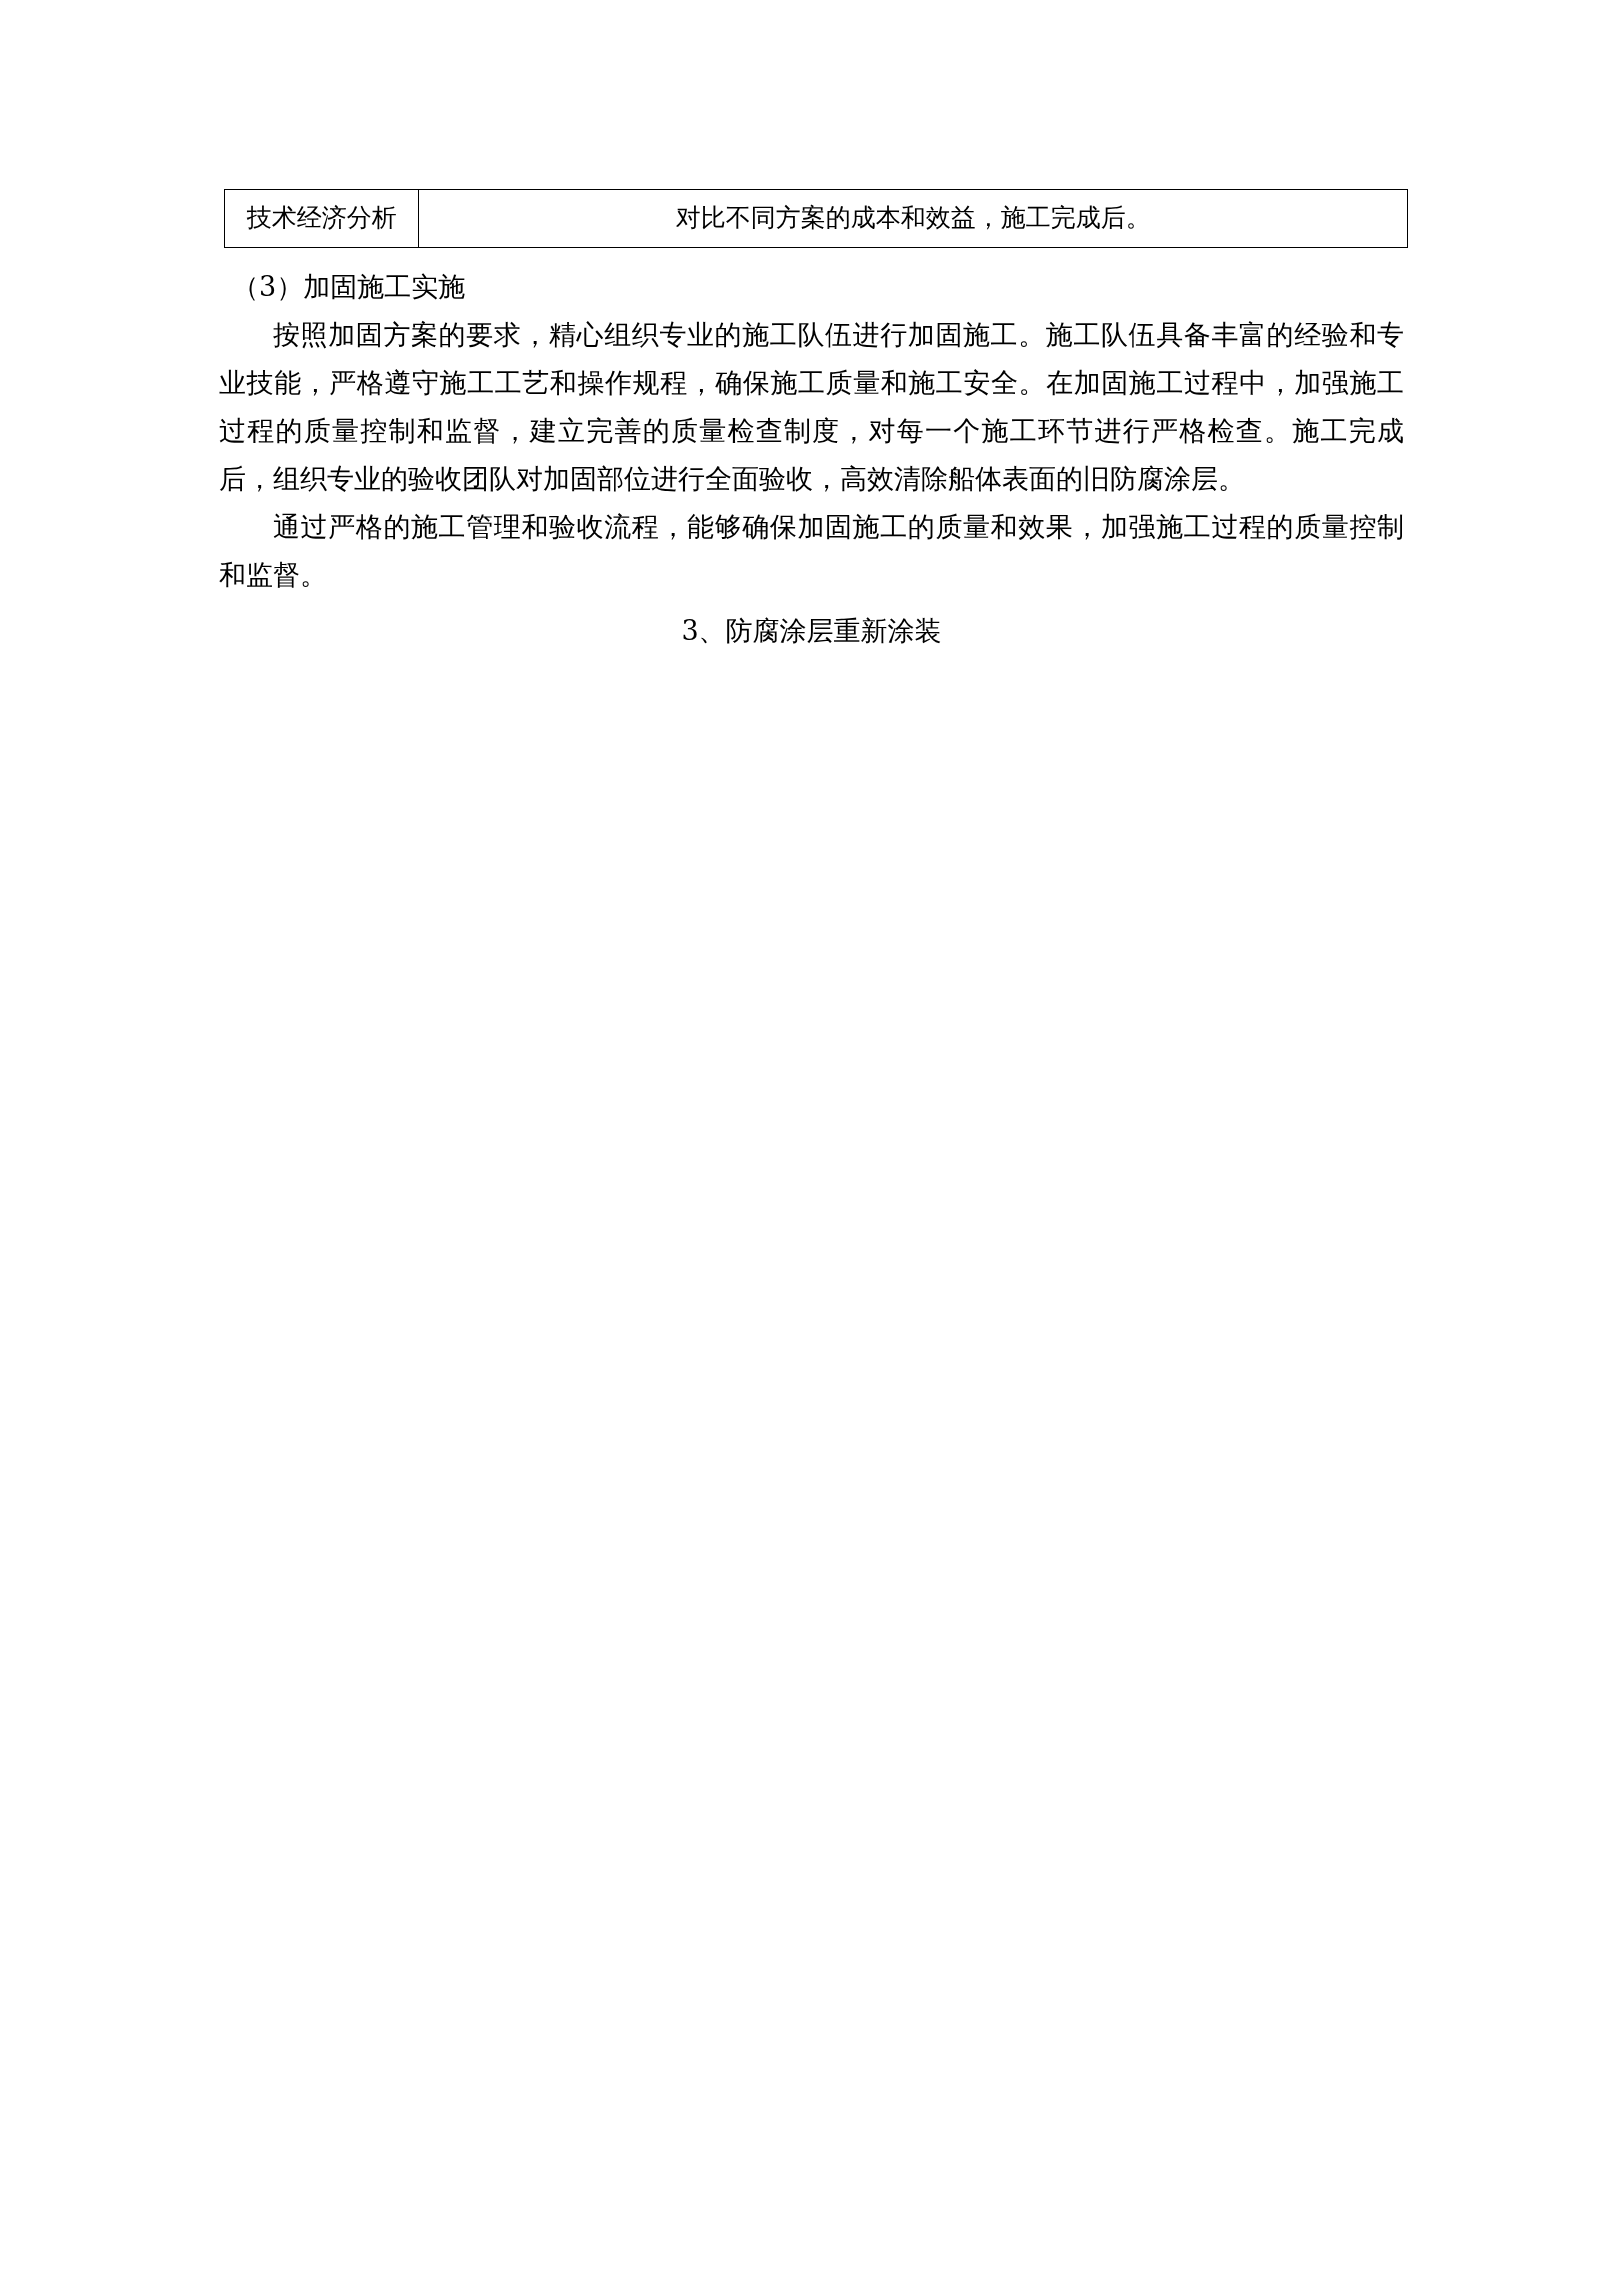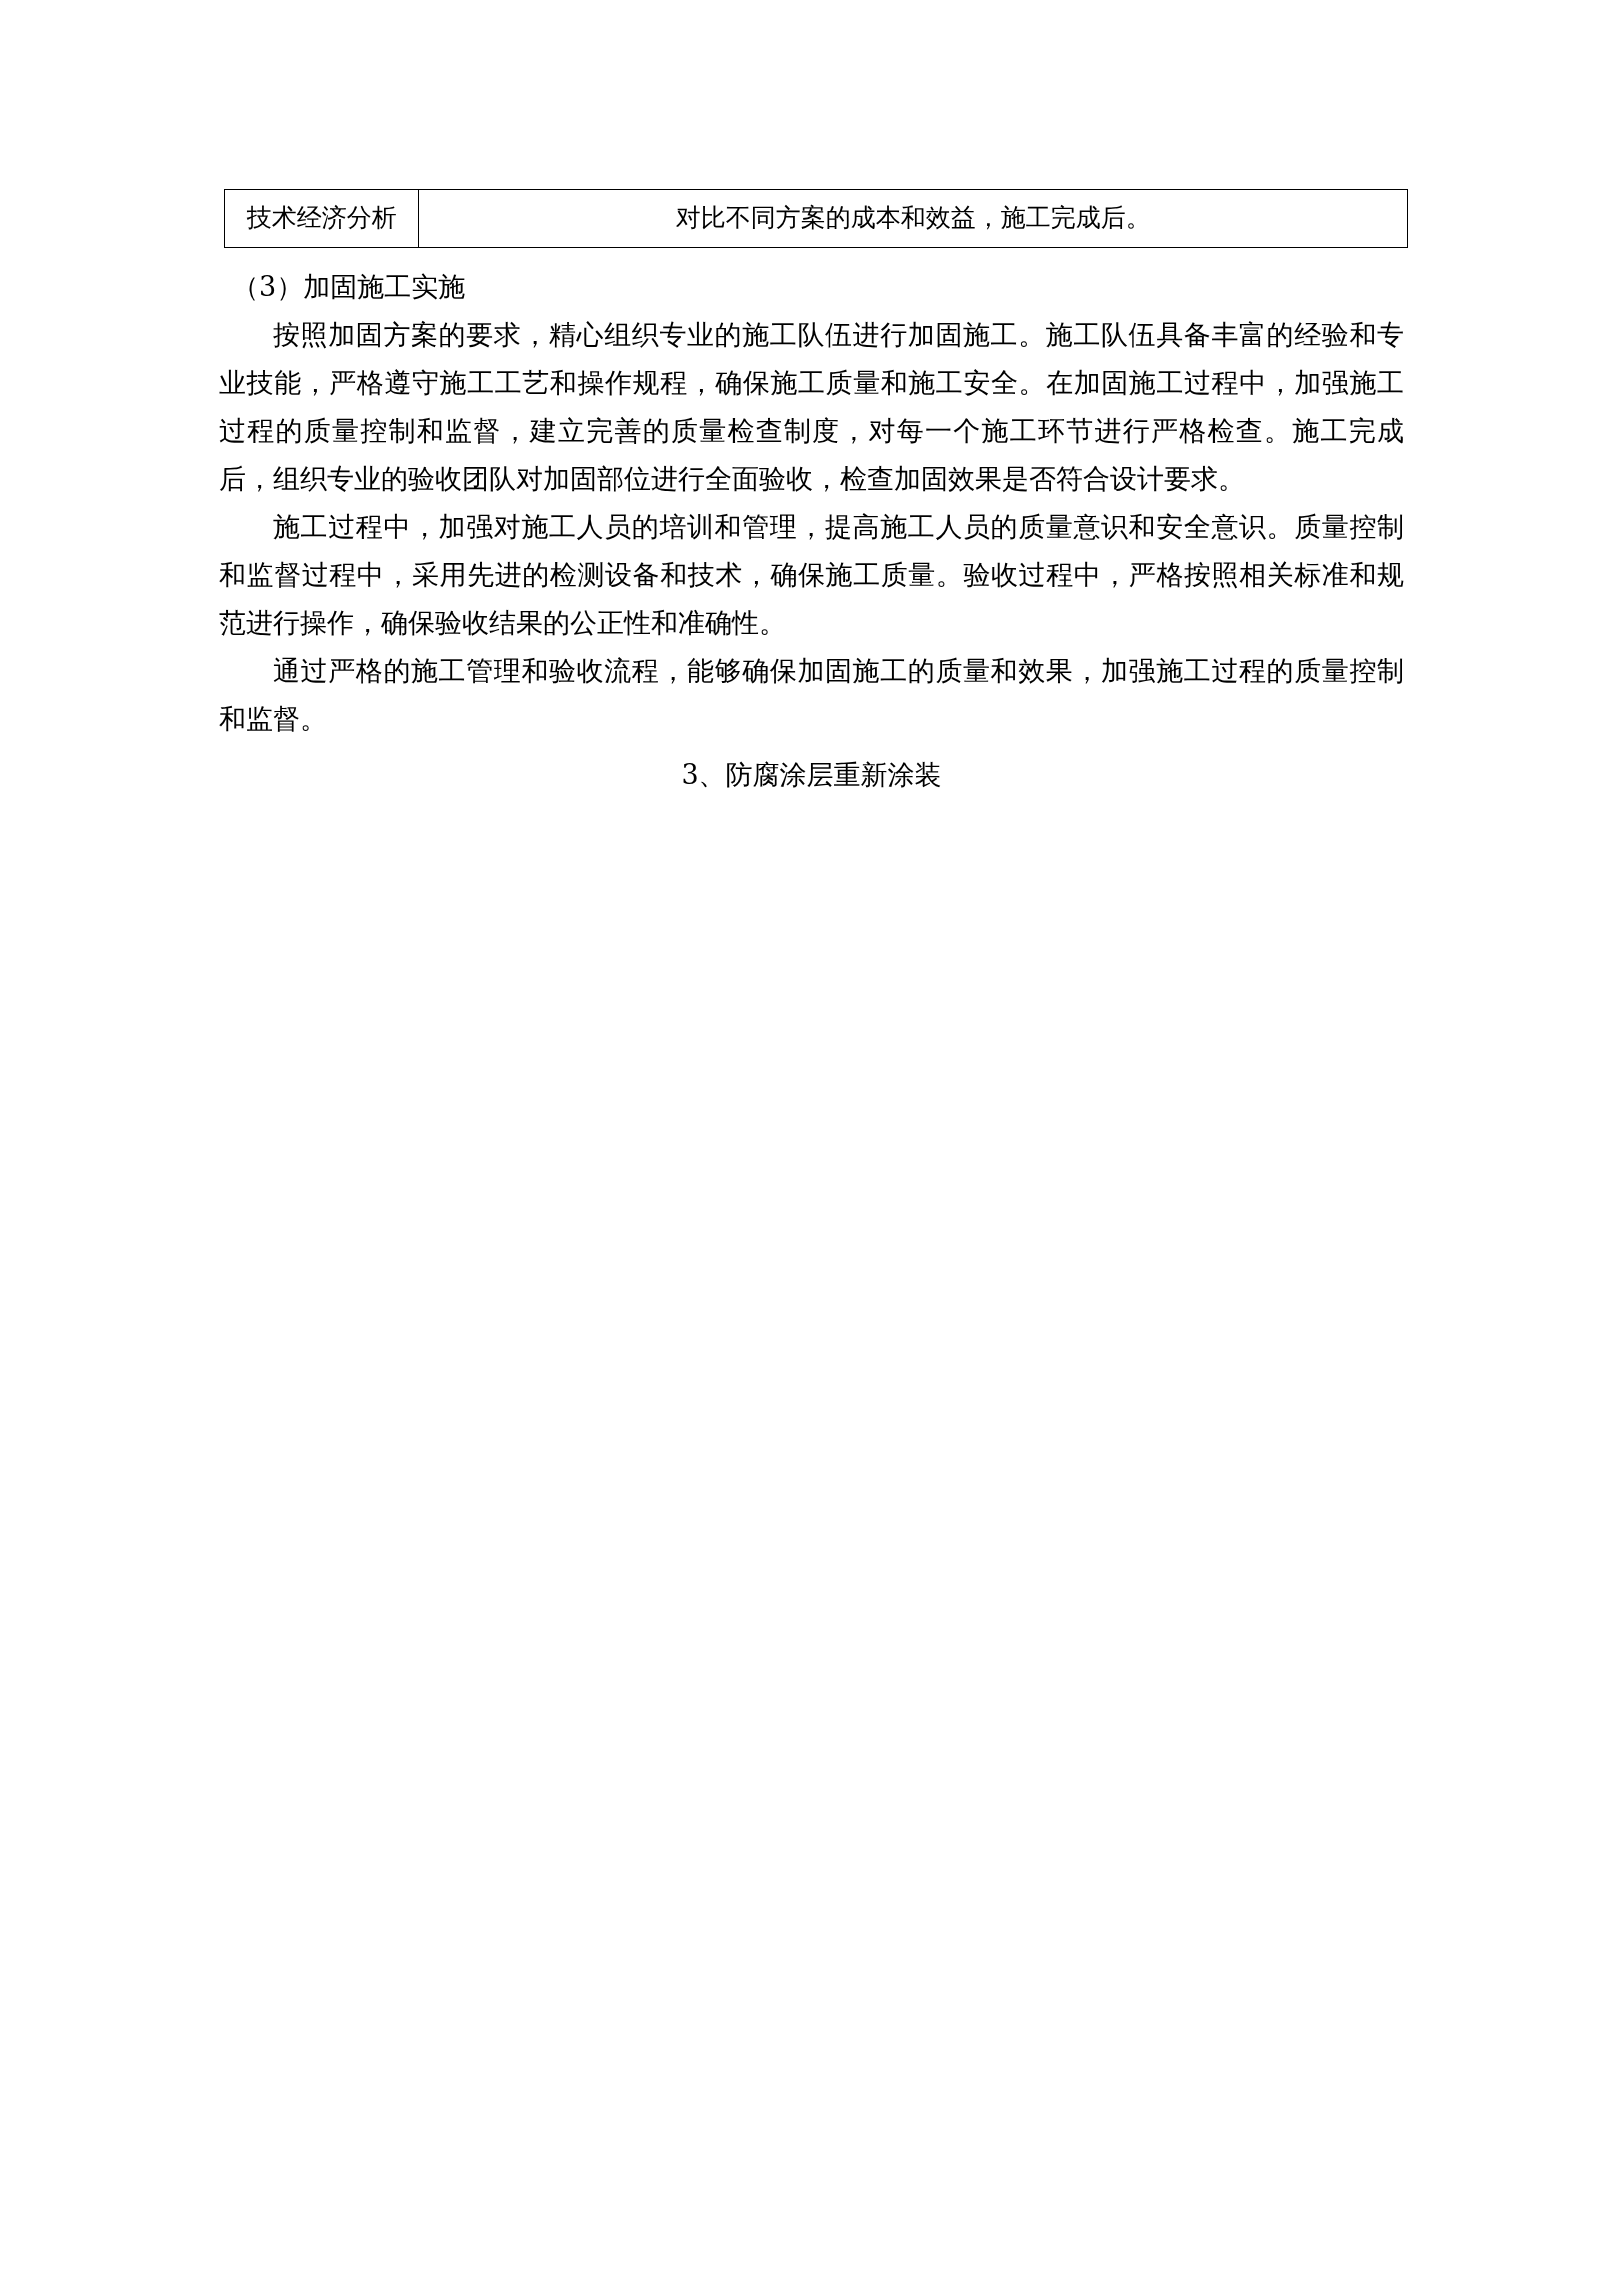--- a/index.html
+++ b/index.html
@@ -81,23 +81,22 @@
         <td class="label-cell">技术经济分析</td>
         <td class="value-cell">对比不同方案的成本和效益，施工完成后。</td>
       </tr>
     </tbody>
   </table>
 
   <div class="after-table-gap"></div>
 
   <p class="heading-indent">（3）加固施工实施</p>
 
-  <p class="body-text">按照加固方案的要求，精心组织专业的施工队伍进行加固施工。施工队伍具备丰富的经验和专业技能，严格遵守施工工艺和操作规程，确保施工质量和施工安全。在加固施工过程中，加强施工过程的质量控制和监督，建立完善的质量检查制度，对每一个施工环节进行严格检查。施工完成后，组织专业的验收团队对加固部位进行全面验收，检查加固效果是否符合设计要求。</p>
+  <p class="body-text">按照加固方案的要求，精心组织专业的施工队伍进行加固施工。施工队伍具备丰富的经验和专业技能，严格遵守施工工艺和操作规程，确保施工质量和施工安全。在加固施工过程中，加强施工过程的质量控制和监督，建立完善的质量检查制度，对每一个施工环节进行严格检查。施工完成后，组织专业的验收团队对加固部位进行全面验收，高效清除船体表面的旧防腐涂层。</p>
 
-  <p class="body-text">施工过程中，加强对施工人员的培训和管理，提高施工人员的质量意识和安全意识。质量控制和监督过程中，采用先进的检测设备和技术，确保施工质量。验收过程中，严格按照相关标准和规范进行操作，确保验收结果的公正性和准确性。</p>
 
   <p class="body-text">通过严格的施工管理和验收流程，能够确保加固施工的质量和效果，加强施工过程的质量控制和监督。</p>
 
   <p class="heading-text">3、防腐涂层重新涂装</p>
 
 
 
 </div>
 
 

